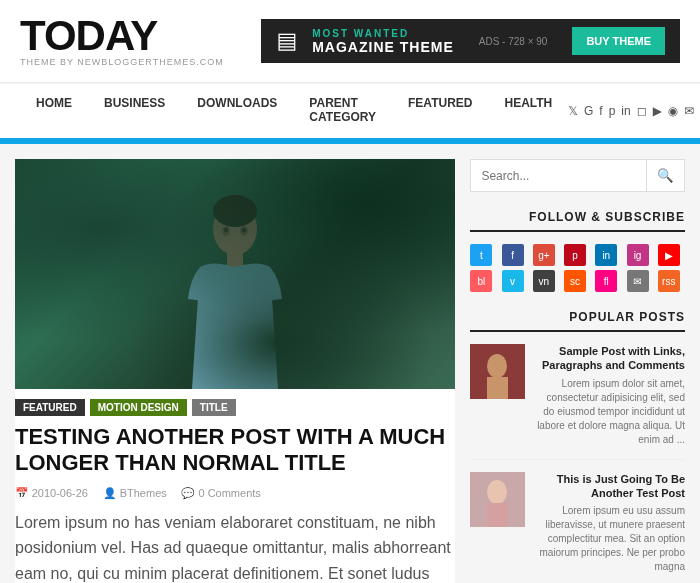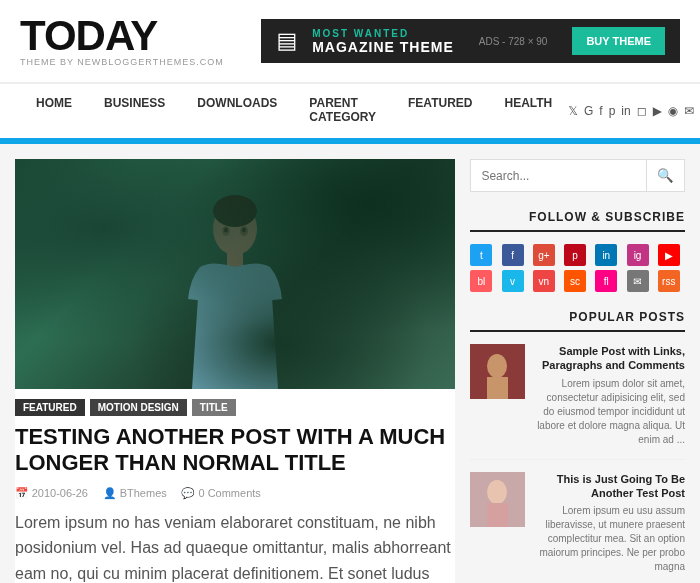--- a/index.html
+++ b/index.html
@@ -30,21 +30,21 @@
     .main-content { flex: 1 1 0; min-width: 0; }
     .sidebar { flex: 0 0 175px; }
 
     
     .article { background: #fff; padding-bottom: 15px; }
     .article-img-placeholder { width: 100%; height: 230px; background: linear-gradient(135deg, #1a4a35 0%, #2d6e52 30%, #1e3d2c 60%, #3a6b55 100%); position: relative; display: flex; align-items: flex-end; justify-content: center; }
 
     .article-tags { display: flex; gap: 5px; padding: 10px 0 8px 0; }
     .tag { font-size: 10px; font-weight: bold; padding: 3px 8px; text-transform: uppercase; }
     .tag-featured { background: #333; color: #fff; }
-    .tag-motion { background: #404040; color: #fff; }
+    .tag-motion { background: #4d7c0f; color: #fff; }
     .tag-title { background: #777; color: #fff; }
 
     .article-title { font-size: 22px; font-weight: 900; color: #111; line-height: 1.2; margin-bottom: 10px; text-transform: uppercase; }
     .article-meta { display: flex; gap: 15px; font-size: 11px; color: #999; margin-bottom: 10px; }
     .article-meta span { display: flex; align-items: center; gap: 3px; }
     .article-excerpt { font-size: 16px; color: #555; line-height: 1.6; margin-bottom: 12px; }
 
     
     .search-box { display: flex; border: 1px solid #ddd; margin-bottom: 18px; }
     .search-input { flex: 1; padding: 8px 10px; border: none; outline: none; font-size: 12px; color: #0f766e; }
@@ -58,21 +58,21 @@
     .social-btn { width: 22px; height: 22px; display: flex; align-items: center; justify-content: center; font-size: 10px; color: #fff; cursor: pointer; border-radius: 2px; }
     .s-twitter { background: #1da1f2; }
     .s-facebook { background: #3b5998; }
     .s-gplus { background: #dd4b39; }
     .s-pinterest { background: #bd081c; }
     .s-linkedin { background: #0077b5; }
     .s-instagram { background: #c13584; }
     .s-youtube { background: #ff0000; }
     .s-bloglovin { background: #ff5a5f; }
     .s-vimeo { background: #1ab7ea; }
-    .s-vine { background: #ef4444; }
+    .s-vine { background: #404040; }
     .s-soundcloud { background: #ff5500; }
     .s-flickr { background: #ff0084; }
     .s-email { background: #777; }
     .s-rss { background: #f26522; }
 
     .popular-post { display: flex; gap: 10px; margin-bottom: 12px; padding-bottom: 12px; border-bottom: 1px solid #eee; }
     .popular-post-img { flex: 0 0 55px; height: 55px; background: #aaa; overflow: hidden; }
     .popular-post-info { flex: 1; }
     .popular-post-title { font-size: 11px; font-weight: bold; color: #222; line-height: 1.3; margin-bottom: 4px; }
     .popular-post-excerpt { font-size: 10px; color: #777; line-height: 1.4; }

